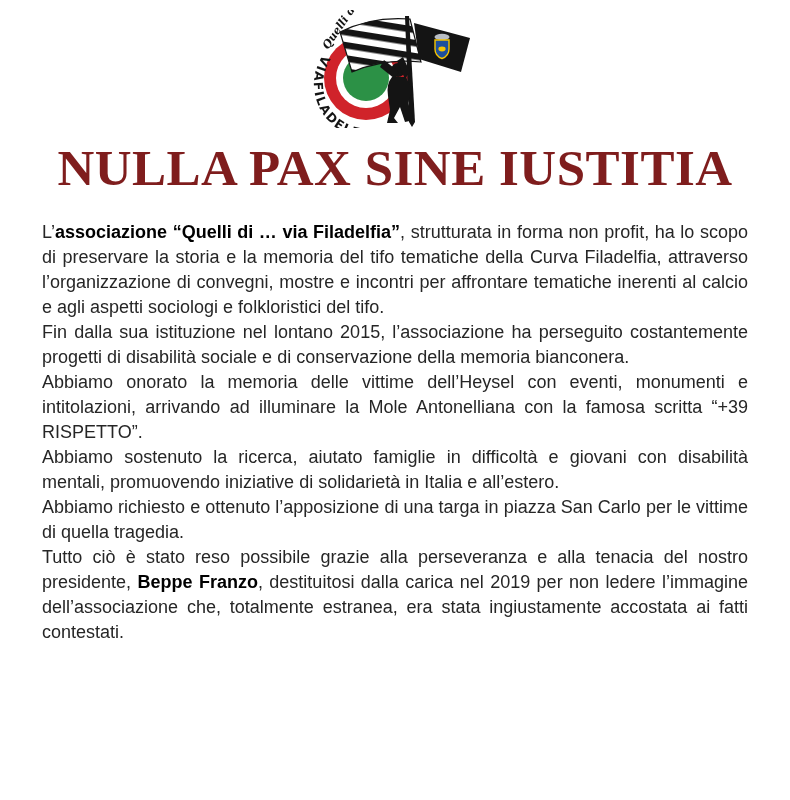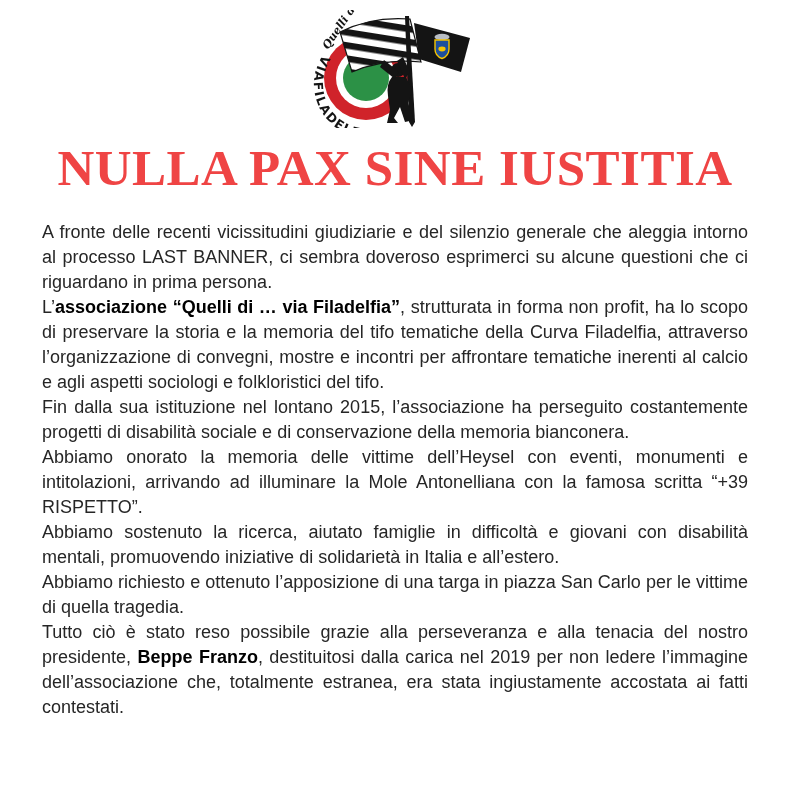--- a/index.html
+++ b/index.html
@@ -43,21 +43,21 @@
     font-weight: 700;
     fill: #141414;
   }
   .page-title {
     margin: 14px 4px 12px;
     font-family: "Liberation Serif", serif;
     font-weight: 700;
     font-size: 51px;
     line-height: 1.05;
     letter-spacing: 0.5px;
-    color: #ef4444;
+    color: #7f1d1d;
     text-align: center;
   }
   .statement-body {
     margin: 24px 42px 0;
     width: 706px;
     color: #262626;
     font-size: 18px;
     line-height: 25px;
     text-align: justify;
   }
@@ -118,21 +118,20 @@
         </text>
 
         <text class="script-label" transform="translate(18 40) rotate(-56)">Quelli di...</text>
       </svg>
     </div>
 
     <h1 class="page-title">NULLA PAX SINE IUSTITIA</h1>
   </div>
 
   <div class="statement-body">
-      <p class="para"><span>A fronte delle recenti vicissitudini giudiziarie e del silenzio generale che aleggia intorno al processo LAST BANNER, ci sembra doveroso esprimerci su alcune questioni che ci riguardano in prima persona.</span></p>
       <p class="para"><span>L’</span><strong>associazione “Quelli di … via Filadelfia”</strong><span>, strutturata in forma non profit, ha lo scopo di preservare la storia e la memoria del tifo tematiche della Curva Filadelfia, attraverso l’organizzazione di convegni, mostre e incontri per affrontare tematiche inerenti al calcio e agli aspetti sociologi e folkloristici del tifo.</span></p>
       <p class="para"><span>Fin dalla sua istituzione nel lontano 2015, l’associazione ha perseguito costantemente progetti di disabilità sociale e di conservazione della memoria bianconera.</span></p>
       <p class="para"><span>Abbiamo onorato la memoria delle vittime dell’Heysel con eventi, monumenti e intitolazioni, arrivando ad illuminare la Mole Antonelliana con la famosa scritta “+39 RISPETTO”.</span></p>
       <p class="para"><span>Abbiamo sostenuto la ricerca, aiutato famiglie in difficoltà e giovani con disabilità mentali, promuovendo iniziative di solidarietà in Italia e all’estero.</span></p>
       <p class="para"><span>Abbiamo richiesto e ottenuto l’apposizione di una targa in piazza San Carlo per le vittime di quella tragedia.</span></p>
       <p class="para"><span>Tutto ciò è stato reso possibile grazie alla perseveranza e alla tenacia del nostro presidente, </span><strong>Beppe Franzo</strong><span>, destituitosi dalla carica nel 2019 per non ledere l’immagine dell’associazione che, totalmente estranea, era stata ingiustamente accostata ai fatti contestati.</span></p>
     </div>
 
 </div>
 

